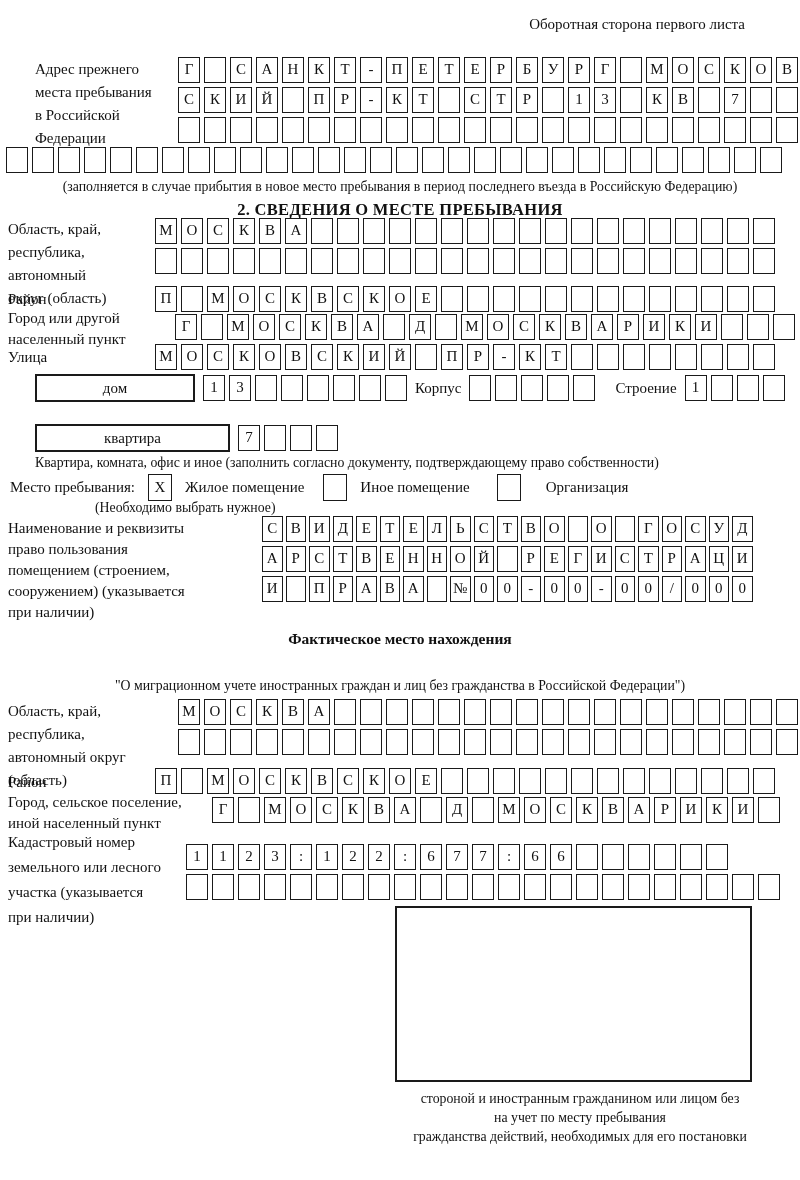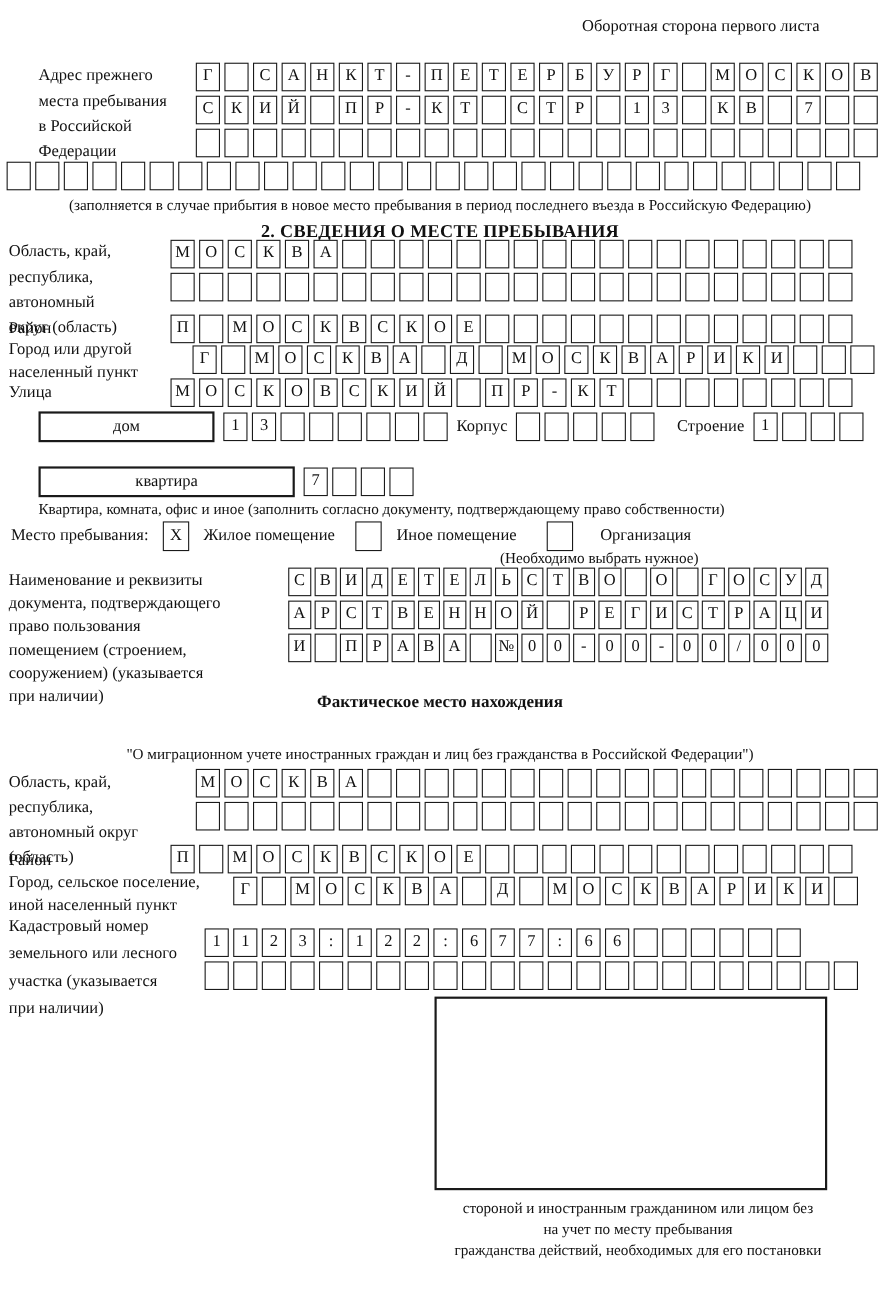--- a/index.html
+++ b/index.html
@@ -330,44 +330,43 @@
     <div class="inline-lbl" style="margin-left:12px;">Строение</div>
     <div class="cell-row">
         <div class="cell">1</div>
         <div class="cell"></div>
         <div class="cell"></div>
         <div class="cell"></div>
       </div>
   </div>
 
   <div class="abs inline-row" style="left:35px;top:424px;">
-    <div class="named-box" style="width:233px;">квартира</div>
+    <div class="named-box" style="width:195px;">квартира</div>
     <div class="cell-row">
         <div class="cell">7</div>
         <div class="cell"></div>
         <div class="cell"></div>
         <div class="cell"></div>
       </div>
   </div>
   <div class="abs caption" style="left:35px;top:455px;">Квартира, комната, офис и иное (заполнить согласно документу, подтверждающему право собственности)</div>
 
   <div class="abs stay-row" style="left:10px;top:474px;">
     <span>Место пребывания:</span>
     <span class="checkbox">X</span>
     <span>Жилое помещение</span>
     <span class="checkbox" style="margin-left:6px;"></span>
     <span>Иное помещение</span>
     <span class="checkbox" style="margin-left:14px;"></span>
     <span style="margin-left:12px;">Организация</span>
   </div>
-  <div class="abs caption" style="left:95px;top:500px;width:540px;text-align:right;">(Необходимо выбрать нужное)</div>
+  <div class="abs caption" style="left:95px;top:500px;width:540px;text-align:left;">(Необходимо выбрать нужное)</div>
 
   <div class="abs lbl lbl-tight" style="left:8px;top:518px;">
     <div>Наименование и реквизиты</div>
-    <div>документа, подтверждающего</div>
     <div>право пользования</div>
     <div>помещением (строением,</div>
     <div>сооружением) (указывается</div>
     <div>при наличии)</div>
   </div>
   <div class="abs cells-col" style="left:262px;top:516px;">
     <div class="cell-row sm">
         <div class="cell">С</div>
         <div class="cell">В</div>
         <div class="cell">И</div>

